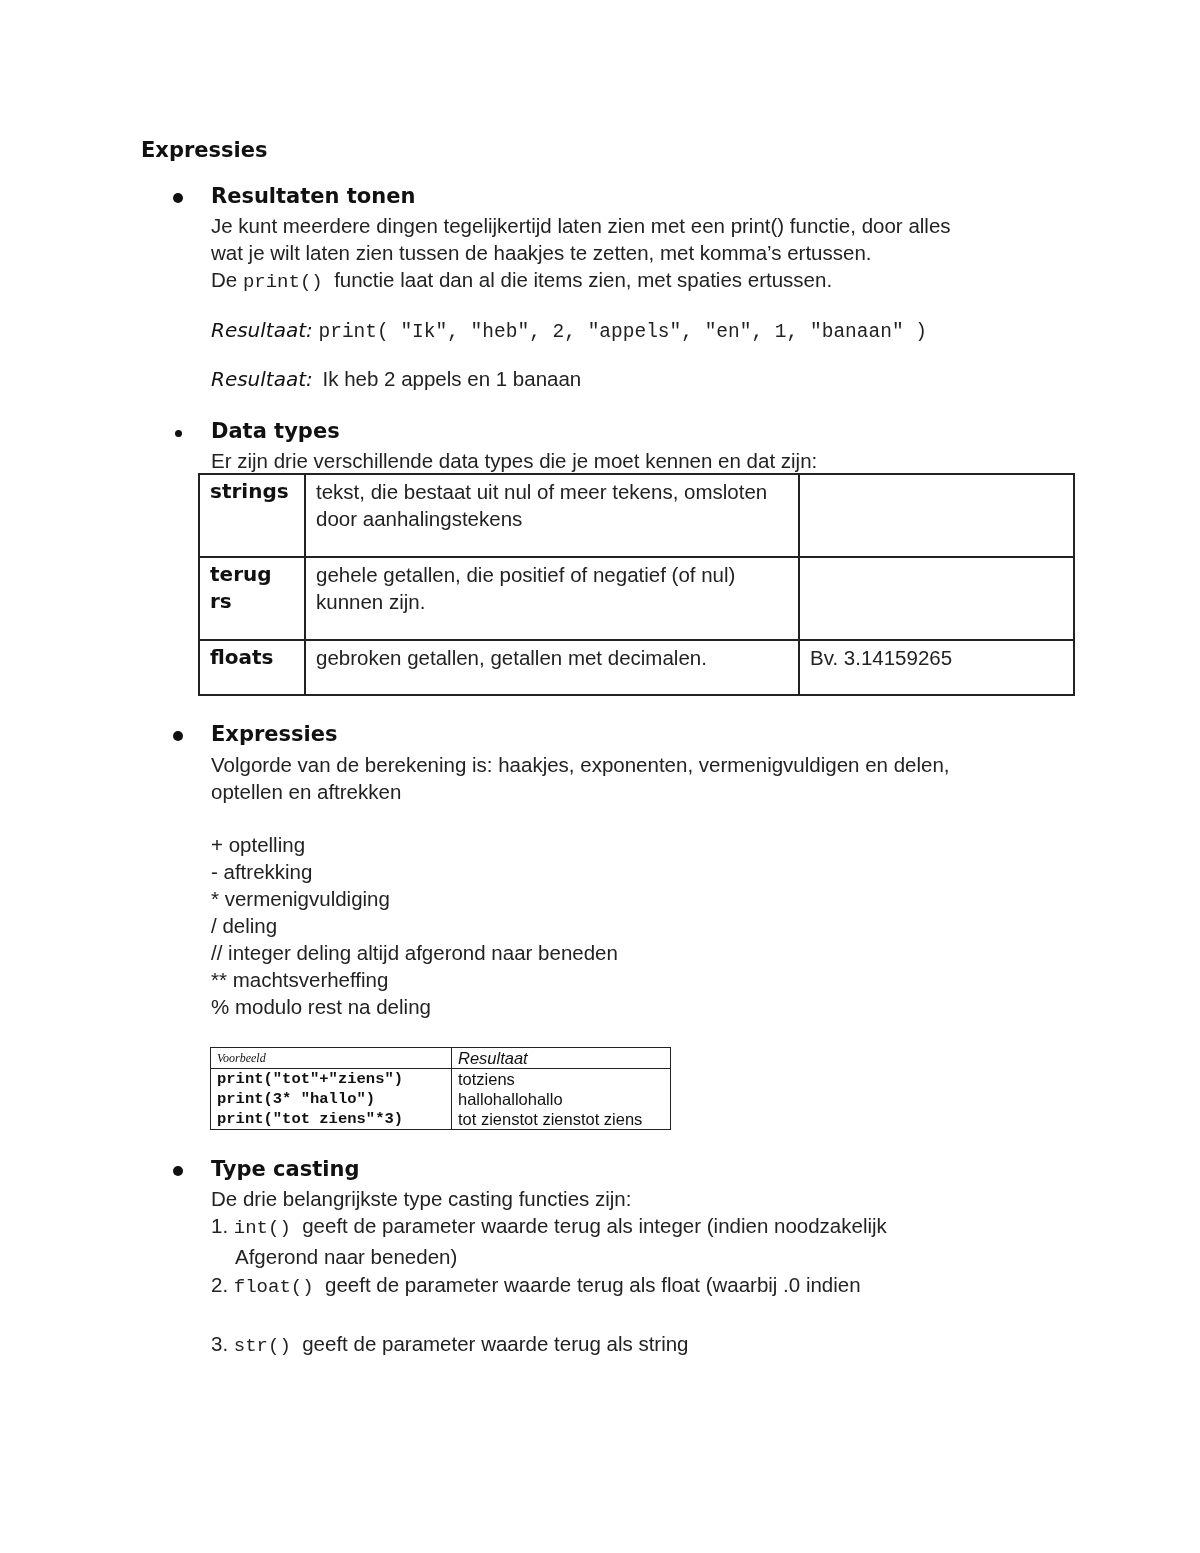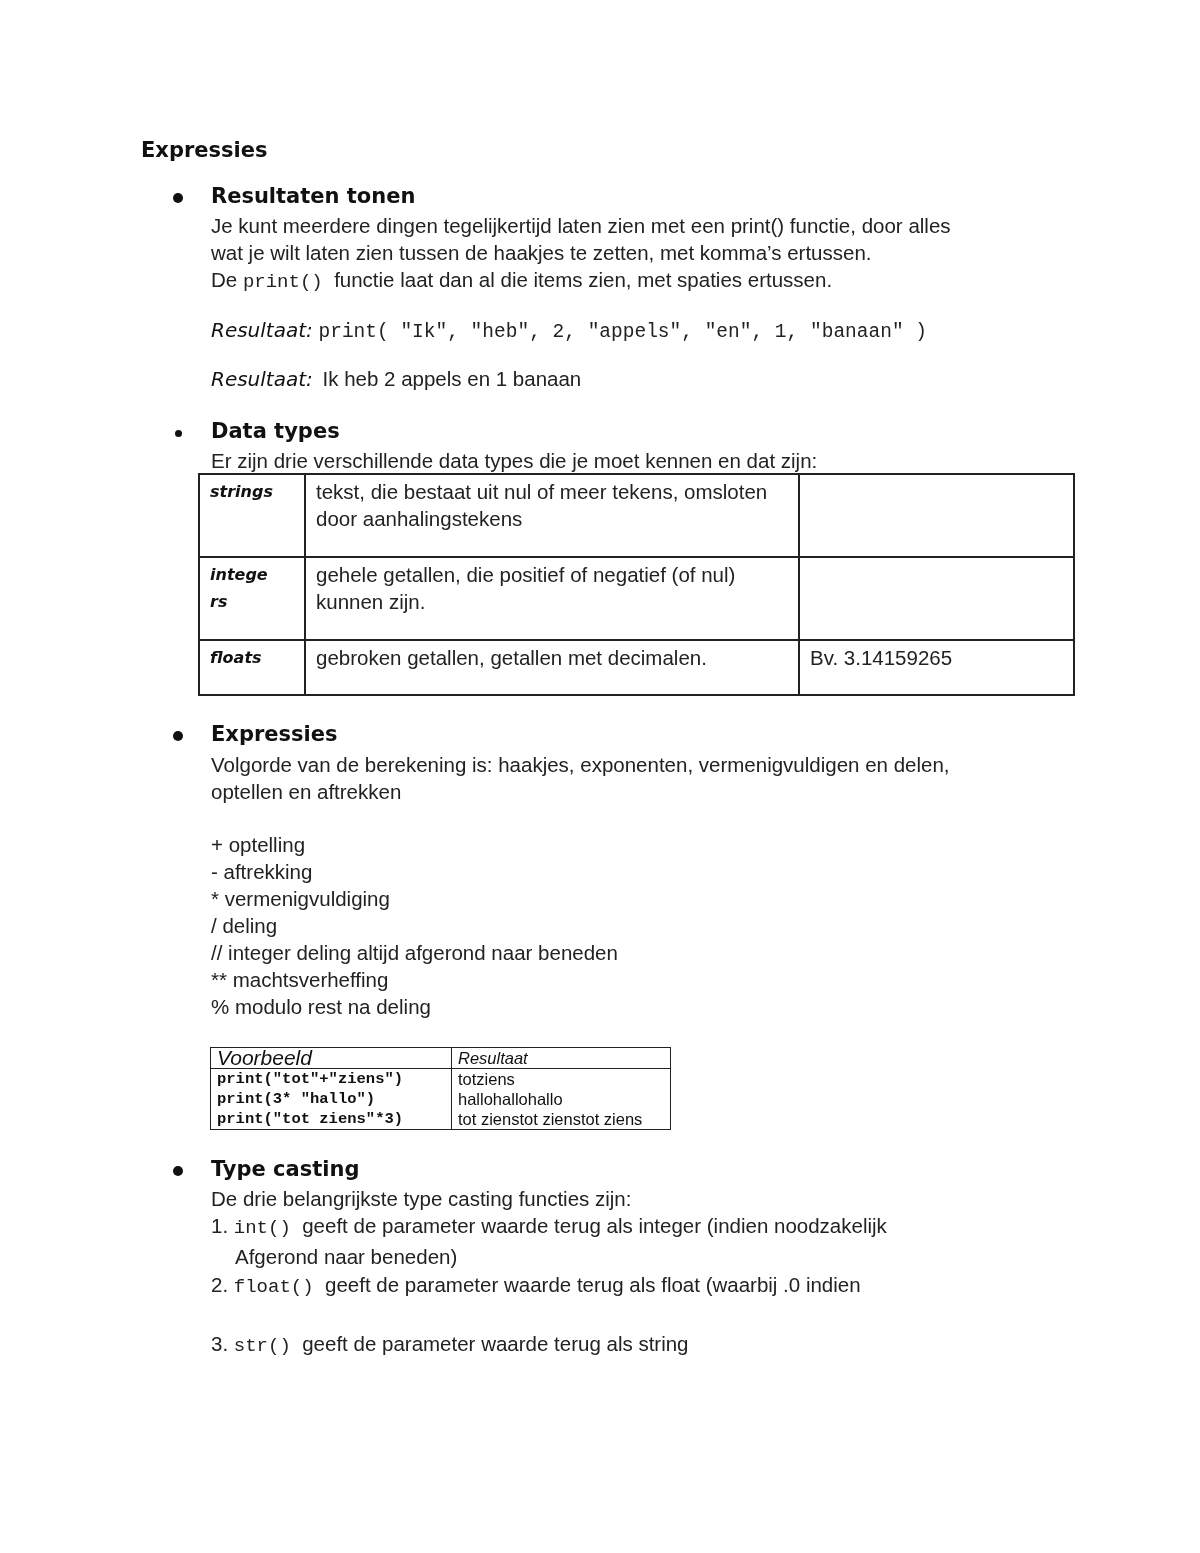--- a/index.html
+++ b/index.html
@@ -11,31 +11,31 @@
   .bullet { position:absolute; left:173px; width:10px; height:10px; border-radius:50%; background:#111; }
   .bullet.small { width:7px; height:7px; }
   .sec-h { position:absolute; left:211px; font-family:"DejaVu Sans", sans-serif; font-weight:bold;
            font-size:21px; color:#111; }
   .txt { position:absolute; left:211px; font-size:20.5px; line-height:27px; color:#222; white-space:nowrap; }
   .mono { font-family:"Liberation Mono", monospace; font-size:19px; color:#222; }
   .ital { font-family:"DejaVu Sans", sans-serif; font-style:italic; font-size:20px; color:#111; }
   table.dt { position:absolute; left:198px; top:473px; border-collapse:collapse; }
   table.dt td { border:2px solid #222; vertical-align:top; padding:3px 10px; font-size:20.5px;
                 line-height:27px; color:#222; }
-  table.dt td.k { width:84px; font-family:"DejaVu Sans", sans-serif; font-style:italic; font-weight:bold;
-                  font-size:16px; color:#111; }
+  table.dt td.k { width:84px; font-family:"DejaVu Sans", sans-serif; font-weight:bold;
+                  font-size:20px; color:#111; }
   table.dt td.d { width:472px; }
   table.dt td.e { width:253px; }
   table.ex { position:absolute; left:210px; top:1047px; border-collapse:collapse; }
   table.ex td { border-left:1.5px solid #222; border-right:1.5px solid #222; padding:0 6px;
                 font-size:16.5px; line-height:20px; color:#111; }
   table.ex tr.h td { border-top:1.5px solid #222; border-bottom:1.5px solid #222; font-style:italic; }
   table.ex tr.last td { border-bottom:1.5px solid #222; }
   table.ex td.c1 { width:228px; font-family:"Liberation Mono", monospace; font-weight:bold; font-size:15.5px; }
-  table.ex tr.h td.c1 { font-family:Liberation Sans, sans-serif; font-weight:normal; font-size:21px; }
+  table.ex tr.h td.c1 { font-family:Liberation Serif, serif; font-weight:normal; font-size:12px; }
   table.ex td.c2 { width:206px; }
   .ol { position:absolute; left:211px; font-size:20.5px; line-height:30px; color:#222; white-space:nowrap; }
   .cont { padding-left:24px; }
 </style>
 </head>
 <body>
 
 <div class="page">
 
   <div class="title">Expressies</div>
@@ -61,21 +61,21 @@
   <div class="txt" style="top:447px;">Er zijn drie verschillende data types die je moet kennen en dat zijn:</div>
 
   <table class="dt">
     <tbody>
         <tr style="height:83px;">
       <td class="k">strings</td>
       <td class="d">tekst, die bestaat uit nul of meer tekens, omsloten door aanhalingstekens</td>
       <td class="e"></td>
     </tr>
     <tr style="height:83px;">
-      <td class="k" style="word-spacing:84px;">intege rs</td>
+      <td class="k" style="word-spacing:84px;">terug rs</td>
       <td class="d">gehele getallen, die positief of negatief (of nul) kunnen zijn.</td>
       <td class="e"></td>
     </tr>
     <tr style="height:55px;">
       <td class="k">floats</td>
       <td class="d">gebroken getallen, getallen met decimalen.</td>
       <td class="e">Bv. 3.14159265</td>
     </tr>
   </tbody>
     </table>

